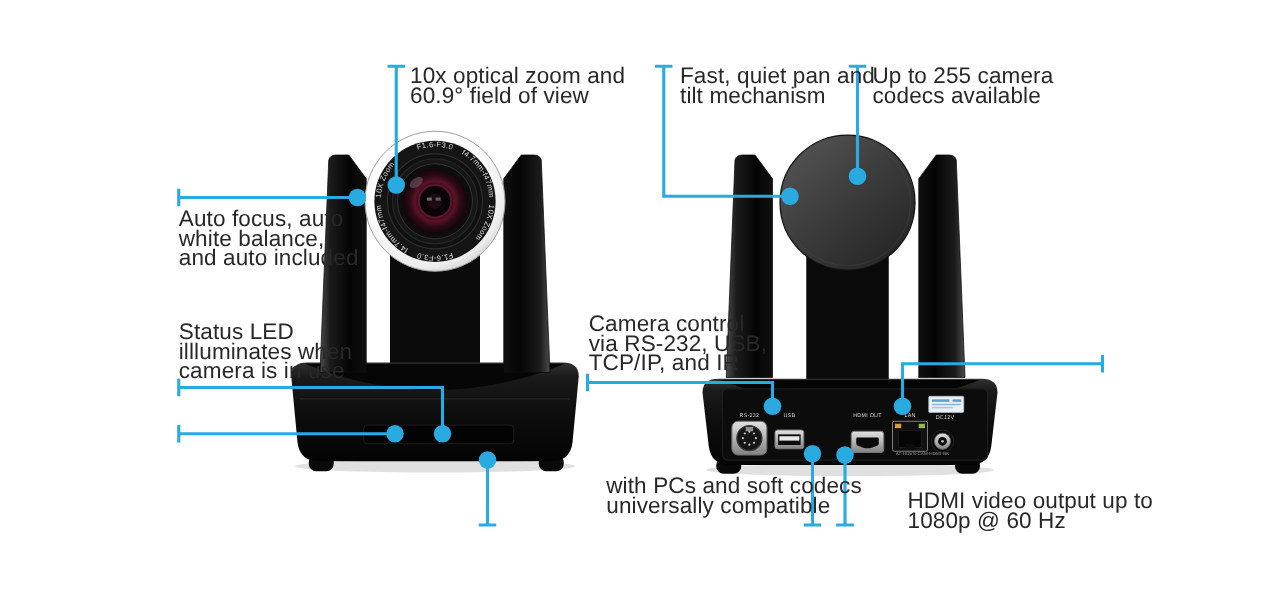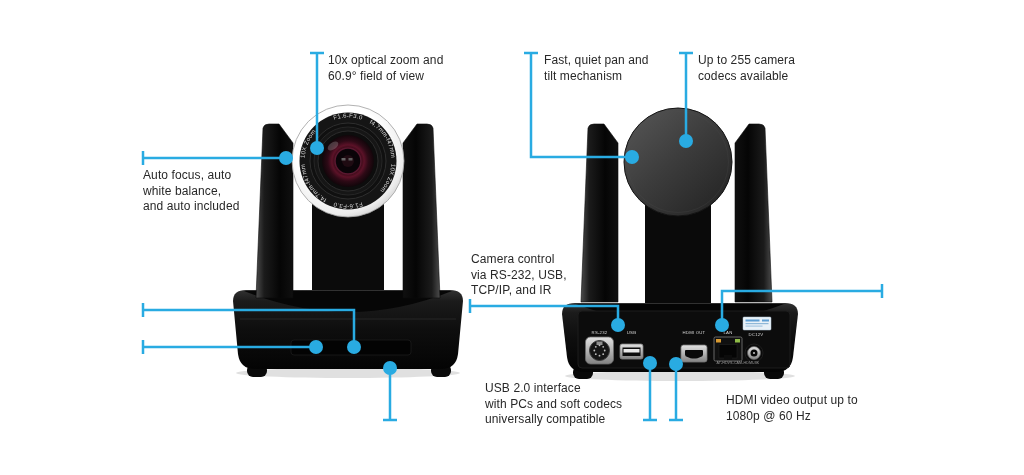--- a/index.html
+++ b/index.html
@@ -3,21 +3,21 @@
 <meta charset="utf-8">
 <style>
   html,body{margin:0;padding:0;background:#fff;}
   .stage{
     position:relative;width:1024px;height:475px;overflow:hidden;
     background:var(--background,#ffffff);
     font-family:"Liberation Sans",sans-serif;
   }
   .scene{position:absolute;left:0;top:0;}
   .callout{
-    position:absolute;font-size:12px;line-height:15.5px;
+    position:absolute;font-size:18px;line-height:15.5px;
     color:var(--text,#282828);white-space:nowrap;letter-spacing:0.1px;
   }
   .callout-line{stroke:var(--accent,#29abe2);stroke-width:2.5;fill:none;}
   .callout-dot{fill:var(--accent,#29abe2);}
   .portlabel{font-family:"Liberation Sans",sans-serif;font-size:4.3px;fill:#d8d8d8;letter-spacing:.2px;}
   .ringtext{font-family:"Liberation Sans",sans-serif;font-size:6px;fill:#dedede;letter-spacing:.25px;}
   .modeltext{font-family:"Liberation Sans",sans-serif;font-size:3.6px;fill:#9a9a9a;letter-spacing:.1px;}
 </style>
 </head>
 <body>
@@ -221,31 +221,35 @@
     <div>Up to 255 camera</div>
     <div>codecs available</div>
   </div>
 
   <div class="callout" style="left:143px;top:168px">
     <div>Auto focus, auto</div>
     <div>white balance,</div>
     <div>and auto included</div>
   </div>
 
+  <div class="callout" style="left:143px;top:258px">
+    <div>Status LED</div>
+    <div>illluminates when</div>
+    <div>camera is in use</div>
+  </div>
 
 
 
   <div class="callout" style="left:471px;top:252px">
     <div>Camera control</div>
     <div>via RS-232, USB,</div>
     <div>TCP/IP, and IR</div>
   </div>
 
   <div class="callout" style="left:485px;top:381px">
-    <div>USB 2.0 interface</div>
     <div>with PCs and soft codecs</div>
     <div>universally compatible</div>
   </div>
 
   <div class="callout" style="left:726px;top:393px">
     <div>HDMI video output up to</div>
     <div>1080p @ 60 Hz</div>
   </div>
 
 

